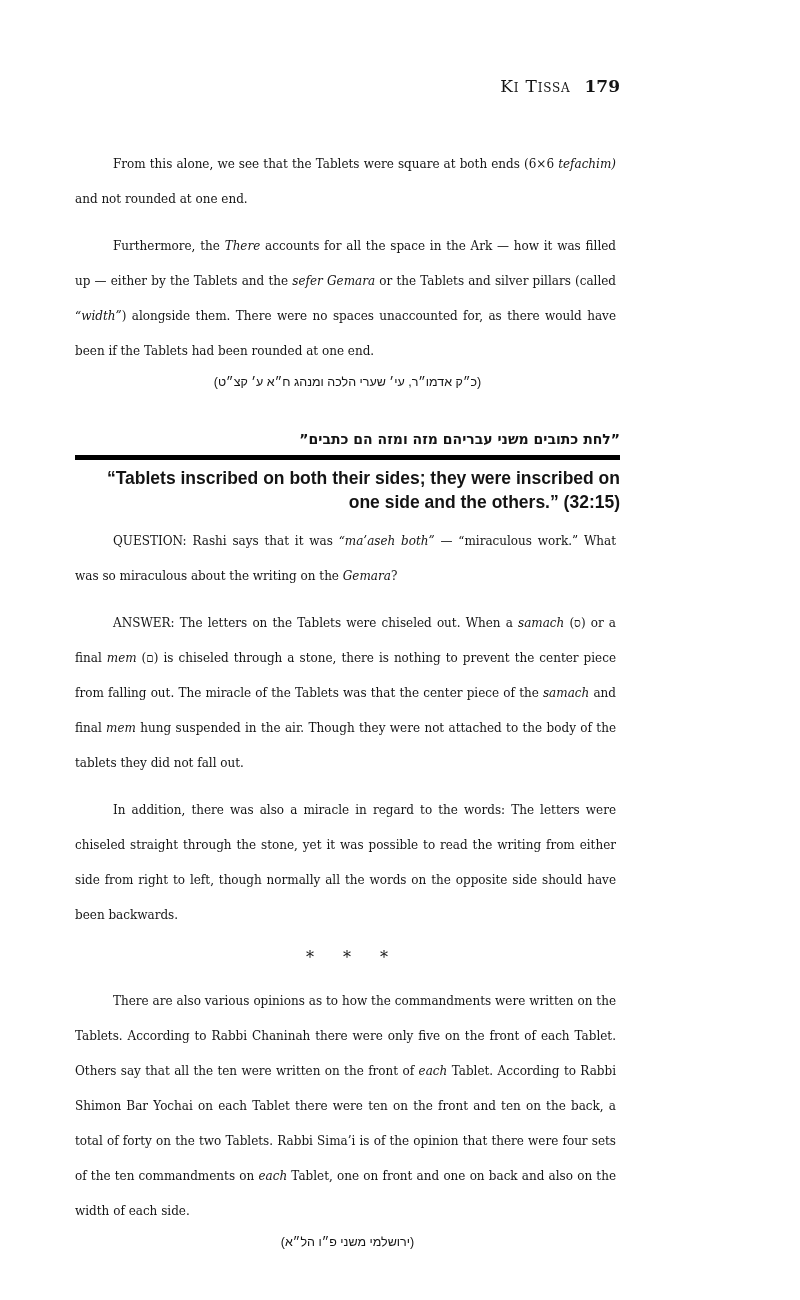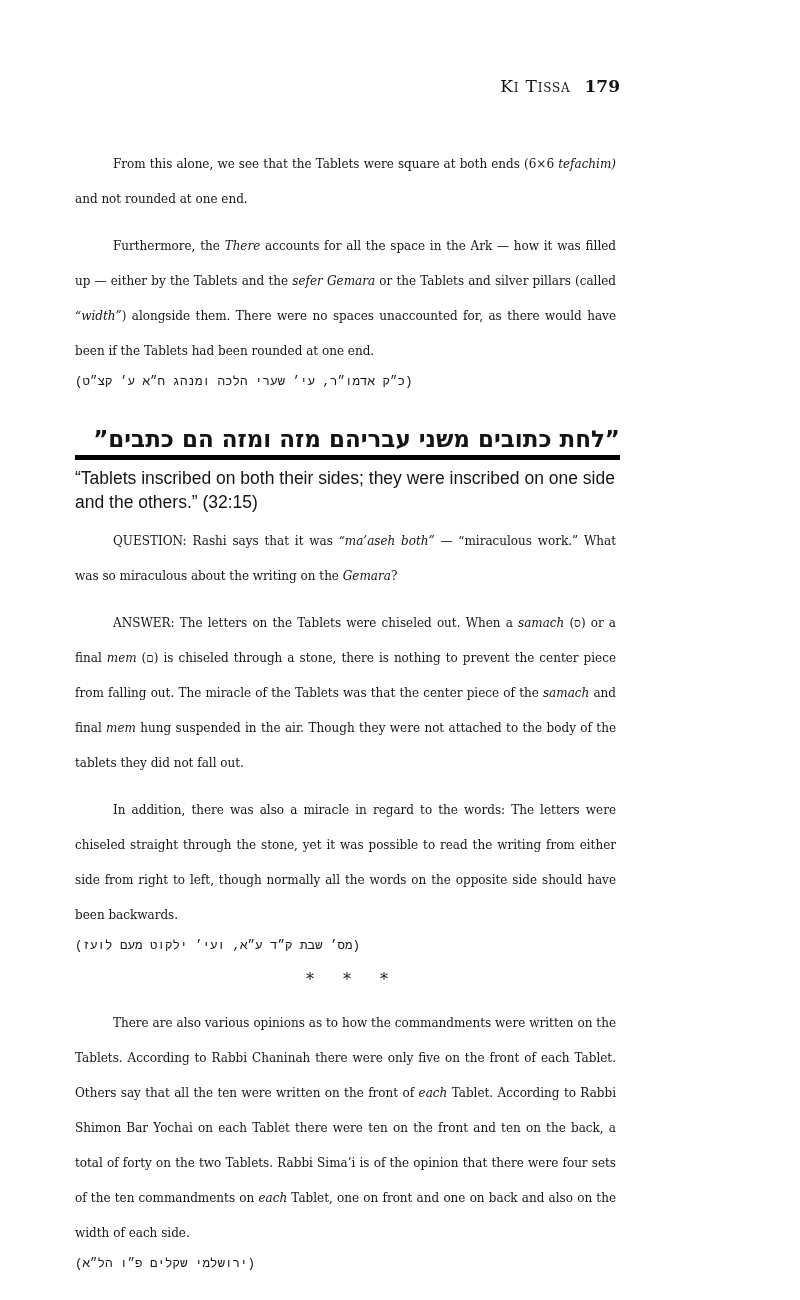--- a/index.html
+++ b/index.html
@@ -36,47 +36,47 @@
   }
   p.body-para {
     font-size: 12px;
     line-height: 35px;
     text-align: justify;
     text-indent: 38px;
     margin: 0 4px 12px 0;
   }
   .citation {
     direction: rtl;
-    text-align: left;
-    font-family: Liberation Mono, monospace;
+    text-align: center;
+    font-family: Liberation Sans, sans-serif;
     font-size: 12.5px;
     line-height: 17px;
     margin: -7px 0 0 0;
   }
   .heb-heading {
     direction: rtl;
     text-align: right;
     font-family: "DejaVu Sans", sans-serif;
     font-weight: bold;
-    font-size: 23px;
+    font-size: 14px;
     line-height: 25px;
     margin: 36px 0 0 0;
   }
   .section-rule {
     height: 5px;
     background: #000000;
     margin: 3px 0 7px 0;
     border: none;
   }
   .eng-heading {
     font-family: "Liberation Sans", "DejaVu Sans", sans-serif;
-    font-weight: normal;
+    font-weight: bold;
     font-size: 17.5px;
     line-height: 23.5px;
-    text-align: left;
+    text-align: right;
     margin: 0 0 10px 0;
   }
   .separator {
     text-align: center;
     font-size: 16px;
     word-spacing: 22px;
     letter-spacing: 1px;
     margin: 15px 0 17px 0;
   }
 </style>
@@ -100,21 +100,20 @@
   <div class="section-rule"></div>
 
   <div class="eng-heading">“Tablets inscribed on both their sides; they were inscribed on one side and the others.” (32:15)</div>
 
   <p class="body-para">QUESTION: Rashi says that it was <i>“ma’aseh both”</i> — “miraculous work.” What was so miraculous about the writing on the <i>Gemara</i>?</p>
 
   <p class="body-para">ANSWER: The letters on the Tablets were chiseled out. When a <i>samach</i> (ס) or a final <i>mem</i> (ם) is chiseled through a stone, there is nothing to prevent the center piece from falling out. The miracle of the Tablets was that the center piece of the <i>samach</i> and final <i>mem</i> hung suspended in the air. Though they were not attached to the body of the tablets they did not fall out.</p>
 
   <p class="body-para">In addition, there was also a miracle in regard to the words: The letters were chiseled straight through the stone, yet it was possible to read the writing from either side from right to left, though normally all the words on the opposite side should have been backwards.</p>
 
-  <div class="citation">(מס׳ שבת ק״ד ע״א, ועי׳ ילקוט מעם לועז)</div>
 
   <div class="separator">* * *</div>
 
   <p class="body-para">There are also various opinions as to how the commandments were written on the Tablets. According to Rabbi Chaninah there were only five on the front of each Tablet. Others say that all the ten were written on the front of <i>each</i> Tablet. According to Rabbi Shimon Bar Yochai on each Tablet there were ten on the front and ten on the back, a total of forty on the two Tablets. Rabbi Sima’i is of the opinion that there were four sets of the ten commandments on <i>each</i> Tablet, one on front and one on back and also on the width of each side.</p>
 
-  <div class="citation">(ירושלמי שקלים פ״ו הל״א)</div>
+  <div class="citation">(ירושלמי משני פ״ו הל״א)</div>
 
 </div>
 
 </body></html>

